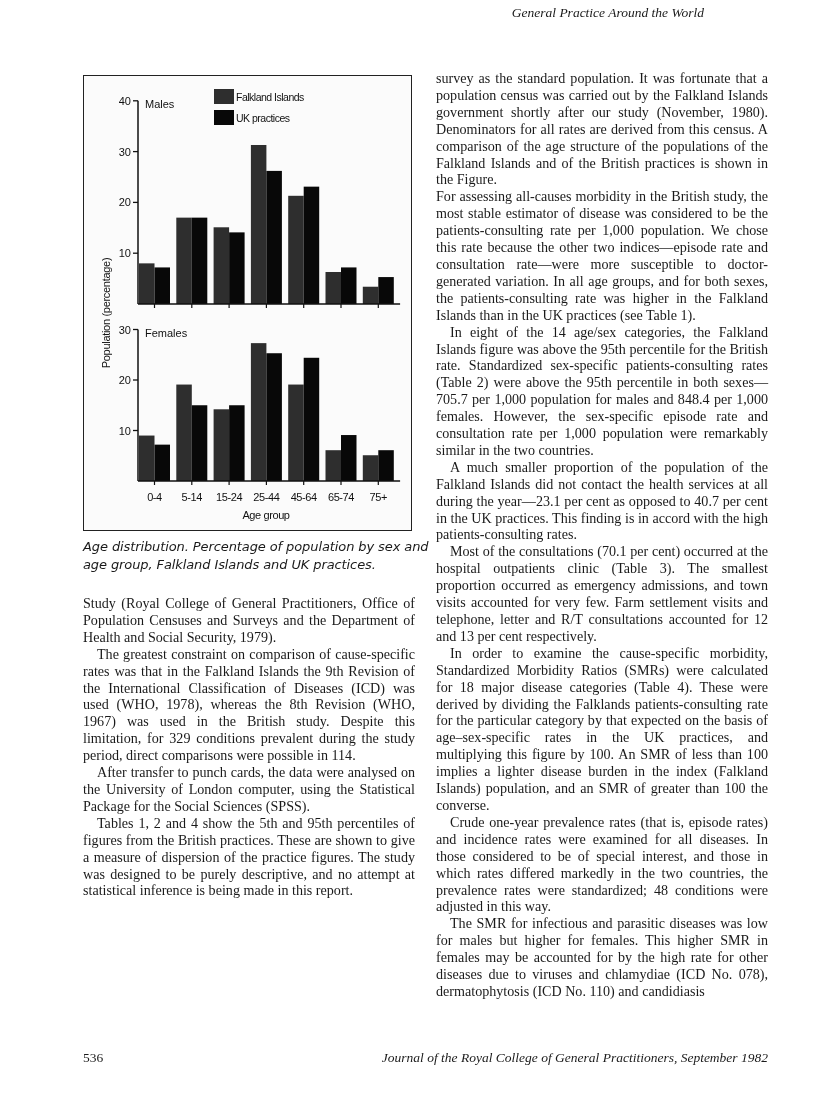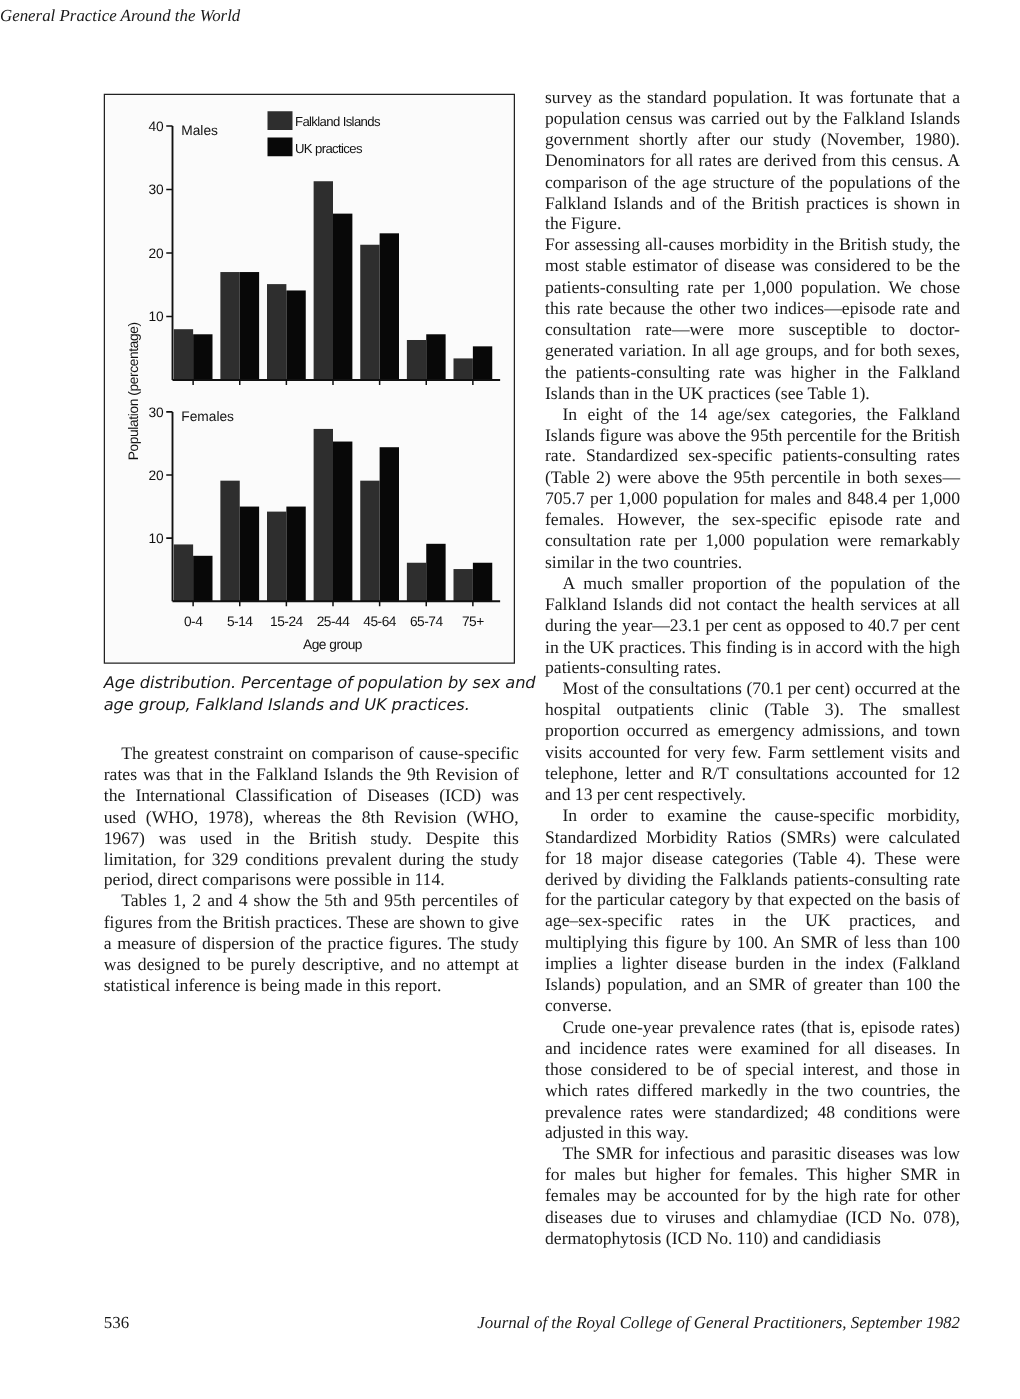--- a/index.html
+++ b/index.html
@@ -1,17 +1,17 @@
 <!DOCTYPE html>
 <html><head>
 <meta charset="utf-8">
 <style>
   html, body { margin: 0; padding: 0; background: #ffffff; }
   body { width: 816px; height: 1119px; position: relative; overflow: hidden; color: #1a1a1a; font-family: "Liberation Serif", serif; }
-  .running-head { position: absolute; top: 5px; left: 0; width: 704px; text-align: left; font-style: italic; font-size: 13.5px; }
+  .running-head { position: absolute; top: 5px; left: 0; width: 704px; text-align: right; font-style: italic; font-size: 13.5px; }
   .figure-frame { position: absolute; left: 83px; top: 75px; width: 329px; height: 456px; border: 1.5px solid #222; box-sizing: border-box; background: #fbfbfb; }
   #chart { position: absolute; left: 83px; top: 75px; }
   .caption { position: absolute; left: 83px; top: 538px; width: 350px; font-family: "DejaVu Sans", sans-serif; font-style: italic; font-size: 13px; line-height: 17.5px; letter-spacing: -0.1px; }
   .col { position: absolute; font-size: 14.1px; line-height: 16.9px; text-align: justify; }
   .col-left { left: 83px; top: 595px; width: 332px; }
   .col-right { left: 436px; top: 70px; width: 332px; }
   .col p { margin: 0; text-indent: 14px; }
   .col p.noindent { text-indent: 0; }
   .col h2 { font-family: "DejaVu Sans", sans-serif; font-size: 14px; font-weight: bold; margin: 23px 0 14px 0; }
   .col-right p.first-after-head { text-indent: 0; }
@@ -100,21 +100,23 @@
     <rect x="131" y="14" width="20" height="15" fill="#2e2e2e"></rect>
     <text x="153" y="26" font-size="10.5" fill="#111" letter-spacing="-0.5">Falkland Islands</text>
     <rect x="131" y="35" width="20" height="15" fill="#080808"></rect>
     <text x="153" y="47" font-size="10.5" fill="#111" letter-spacing="-0.5">UK practices</text>
     <text x="0" y="0" font-size="11" fill="#111" text-anchor="middle" letter-spacing="-0.3" transform="translate(27,238) rotate(-90)">Population (percentage)</text>
   </svg>
 
 <div class="caption">Age distribution. Percentage of population by sex and age group, Falkland Islands and UK practices.</div>
 
 <div class="col col-left">
+  <p class="noindent">Study (Royal College of General Practitioners, Office of Population Censuses and Surveys and the Department of Health and Social Security, 1979).</p>
   <p>The greatest constraint on comparison of cause-specific rates was that in the Falkland Islands the 9th Revision of the International Classification of Diseases (ICD) was used (WHO, 1978), whereas the 8th Revision (WHO, 1967) was used in the British study. Despite this limitation, for 329 conditions prevalent during the study period, direct comparisons were possible in 114.</p>
+  <p>After transfer to punch cards, the data were analysed on the University of London computer, using the Statistical Package for the Social Sciences (SPSS).</p>
   <p>Tables 1, 2 and 4 show the 5th and 95th percentiles of figures from the British practices. These are shown to give a measure of dispersion of the practice figures. The study was designed to be purely descriptive, and no attempt at statistical inference is being made in this report.</p>
 </div>
 
 <div class="col col-right">
   <p class="noindent">survey as the standard population. It was fortunate that a population census was carried out by the Falkland Islands government shortly after our study (November, 1980). Denominators for all rates are derived from this census. A comparison of the age structure of the populations of the Falkland Islands and of the British practices is shown in the Figure.</p>
   <p class="first-after-head">For assessing all-causes morbidity in the British study, the most stable estimator of disease was considered to be the patients-consulting rate per 1,000 population. We chose this rate because the other two indices—episode rate and consultation rate—were more susceptible to doctor-generated variation. In all age groups, and for both sexes, the patients-consulting rate was higher in the Falkland Islands than in the UK practices (see Table 1).</p>
   <p>In eight of the 14 age/sex categories, the Falkland Islands figure was above the 95th percentile for the British rate. Standardized sex-specific patients-consulting rates (Table 2) were above the 95th percentile in both sexes—705.7 per 1,000 population for males and 848.4 per 1,000 females. However, the sex-specific episode rate and consultation rate per 1,000 population were remarkably similar in the two countries.</p>
   <p>A much smaller proportion of the population of the Falkland Islands did not contact the health services at all during the year—23.1 per cent as opposed to 40.7 per cent in the UK practices. This finding is in accord with the high patients-consulting rates.</p>
   <p>Most of the consultations (70.1 per cent) occurred at the hospital outpatients clinic (Table 3). The smallest proportion occurred as emergency admissions, and town visits accounted for very few. Farm settlement visits and telephone, letter and R/T consultations accounted for 12 and 13 per cent respectively.</p>
   <p>In order to examine the cause-specific morbidity, Standardized Morbidity Ratios (SMRs) were calculated for 18 major disease categories (Table 4). These were derived by dividing the Falklands patients-consulting rate for the particular category by that expected on the basis of age–sex-specific rates in the UK practices, and multiplying this figure by 100. An SMR of less than 100 implies a lighter disease burden in the index (Falkland Islands) population, and an SMR of greater than 100 the converse.</p>

